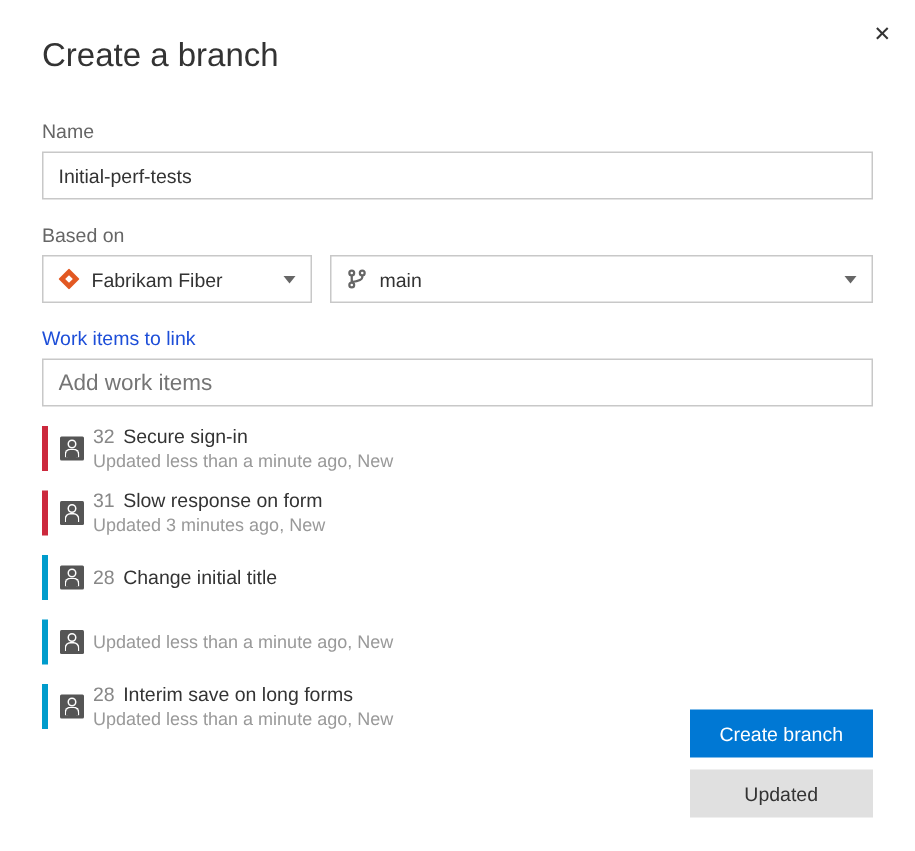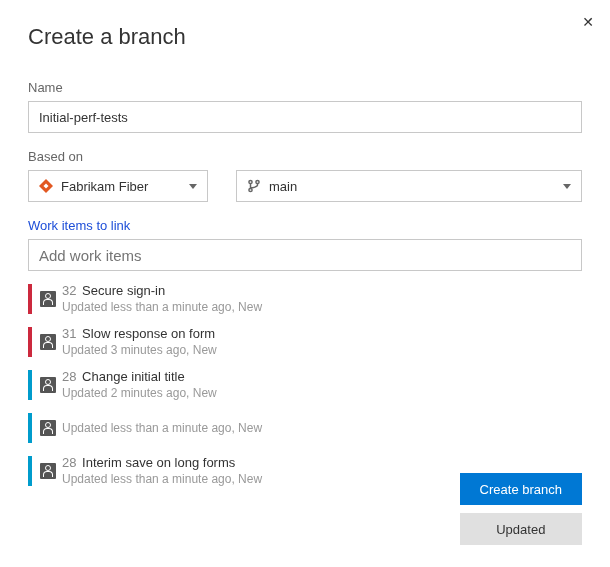--- a/index.html
+++ b/index.html
@@ -39,21 +39,21 @@
       border: 1px solid #c8c8c8;
       padding: 0 10px;
       font-size: 13px;
       font-family: inherit;
       color: #333;
       outline: none;
     }
     .section { margin-bottom: 16px; }
     .based-on-row {
       display: flex;
-      gap: 28px;
+      gap: 12px;
     }
     .dropdown {
       height: 32px;
       border: 1px solid #c8c8c8;
       display: flex;
       align-items: center;
       padding: 0 10px;
       font-size: 13px;
       cursor: pointer;
       position: relative;
@@ -207,21 +207,20 @@
         <div class="wi-body">
           <div class="wi-line1"><span class="wi-id">31</span> <span class="wi-title">Slow response on form</span></div>
           <div class="wi-line2">Updated 3 minutes ago, New</div>
         </div>
       </div>
       <div class="wi-item">
         <div class="wi-color blue"></div>
         <div class="wi-type-icon"></div>
         <div class="wi-body">
           <div class="wi-line1"><span class="wi-id">28</span> <span class="wi-title">Change initial title</span></div>
-          <div class="wi-line2">Updated 2 minutes ago, New</div>
         </div>
       </div>
       <div class="wi-item">
         <div class="wi-color blue"></div>
         <div class="wi-type-icon"></div>
         <div class="wi-body">
           <div class="wi-line2">Updated less than a minute ago, New</div>
         </div>
       </div>
       <div class="wi-item">

